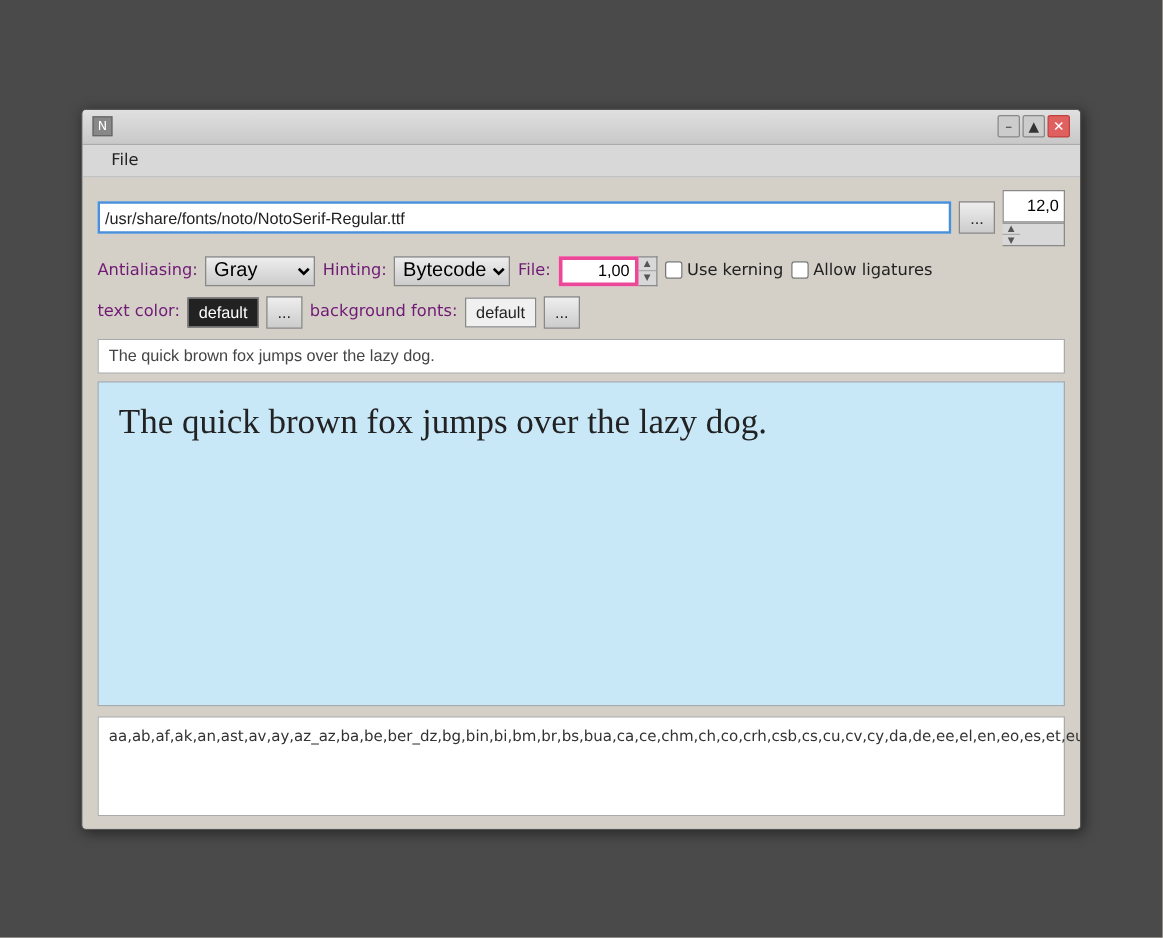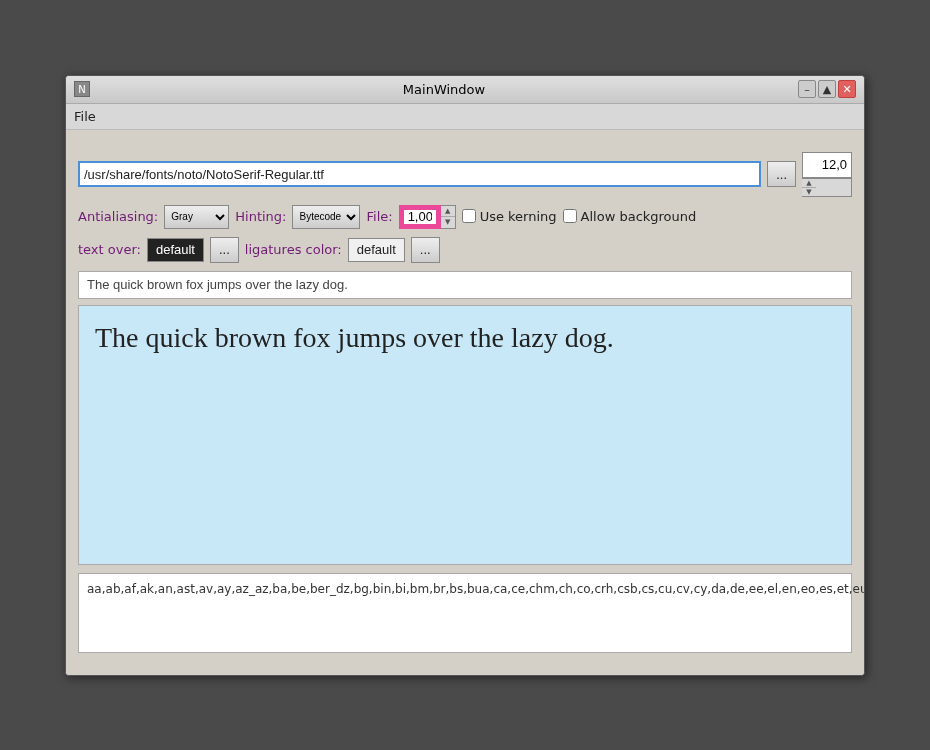--- a/index.html
+++ b/index.html
@@ -69,31 +69,31 @@
       color: #333;
     }
     .titlebar-btn.close {
       background: #e06060;
       color: white;
       border-color: #c04040;
     }
     .menubar {
       background: #d8d8d8;
       border-bottom: 1px solid #bbb;
-      padding: 3px 0;
+      padding: 3px 15px;
     }
     .menubar-item {
       display: inline-block;
       padding: 2px 8px;
       cursor: pointer;
       font-size: 13px;
       color: #222;
     }
     .content {
-      padding: 22px 12px;
+      padding: 10px 12px;
       background: #d4d0c8;
     }
     .row {
       display: flex;
       align-items: center;
       gap: 6px;
       margin-bottom: 8px;
     }
     .font-path-input {
       flex: 1;
@@ -124,28 +124,28 @@
       text-align: right;
     }
     label {
       font-size: 13px;
       color: #701a75;
     }
     select {
       height: 24px;
       border: 1px solid #888;
       background: linear-gradient(to bottom, #eee, #ccc);
-      font-size: 10px;
+      font-size: 16px;
       padding: 0 2px;
       cursor: pointer;
     }
     .gamma-input {
-      width: 42px;
+      width: 64px;
       height: 24px;
-      border: 5px solid #ec4899;
+      border: 3px solid #ec4899;
       background: white;
       padding: 2px 4px;
       font-size: 13px;
       text-align: right;
     }
     .checkbox-label {
       display: flex;
       align-items: flex-start;
       gap: 4px;
       font-size: 13px;
@@ -246,23 +246,20 @@
 </head>
 <body>
 
 <div class="window">
 
   <div class="titlebar">
     <div class="titlebar-left">
       <div class="titlebar-icon">
         <span>N</span>
       </div>
-    </div>
-    <div class="titlebar-center">
-      <span>MainWindow</span>
     </div>
     <div class="titlebar-buttons">
       <div class="titlebar-btn">
         <span>–</span>
       </div>
       <div class="titlebar-btn">
         <span>▲</span>
       </div>
       <div class="titlebar-btn close">
         <span>✕</span>
@@ -308,29 +305,29 @@
           <div class="arrow-up">▲</div>
           <div class="arrow-down">▼</div>
         </div>
       </div>
       <label class="checkbox-label">
         <input type="checkbox" style="">
         <span>Use kerning</span>
       </label>
       <label class="checkbox-label">
         <input type="checkbox" style="">
-        <span>Allow background</span>
+        <span>Allow ligatures</span>
       </label>
     </div>
 
     <div class="row">
-      <label>text over:</label>
+      <label>text color:</label>
       <button class="color-btn dark">default</button>
       <button class="browse-btn">...</button>
-      <label>ligatures color:</label>
+      <label>background fonts:</label>
       <button class="color-btn light">default</button>
       <button class="browse-btn">...</button>
     </div>
 
     <div class="text-input-row">
       <input type="text" class="preview-text-input" value="The quick brown fox jumps over the lazy dog." style="">
     </div>
 
     <div class="preview-area">
       <span class="preview-text">The quick brown fox jumps over the lazy dog.</span>

